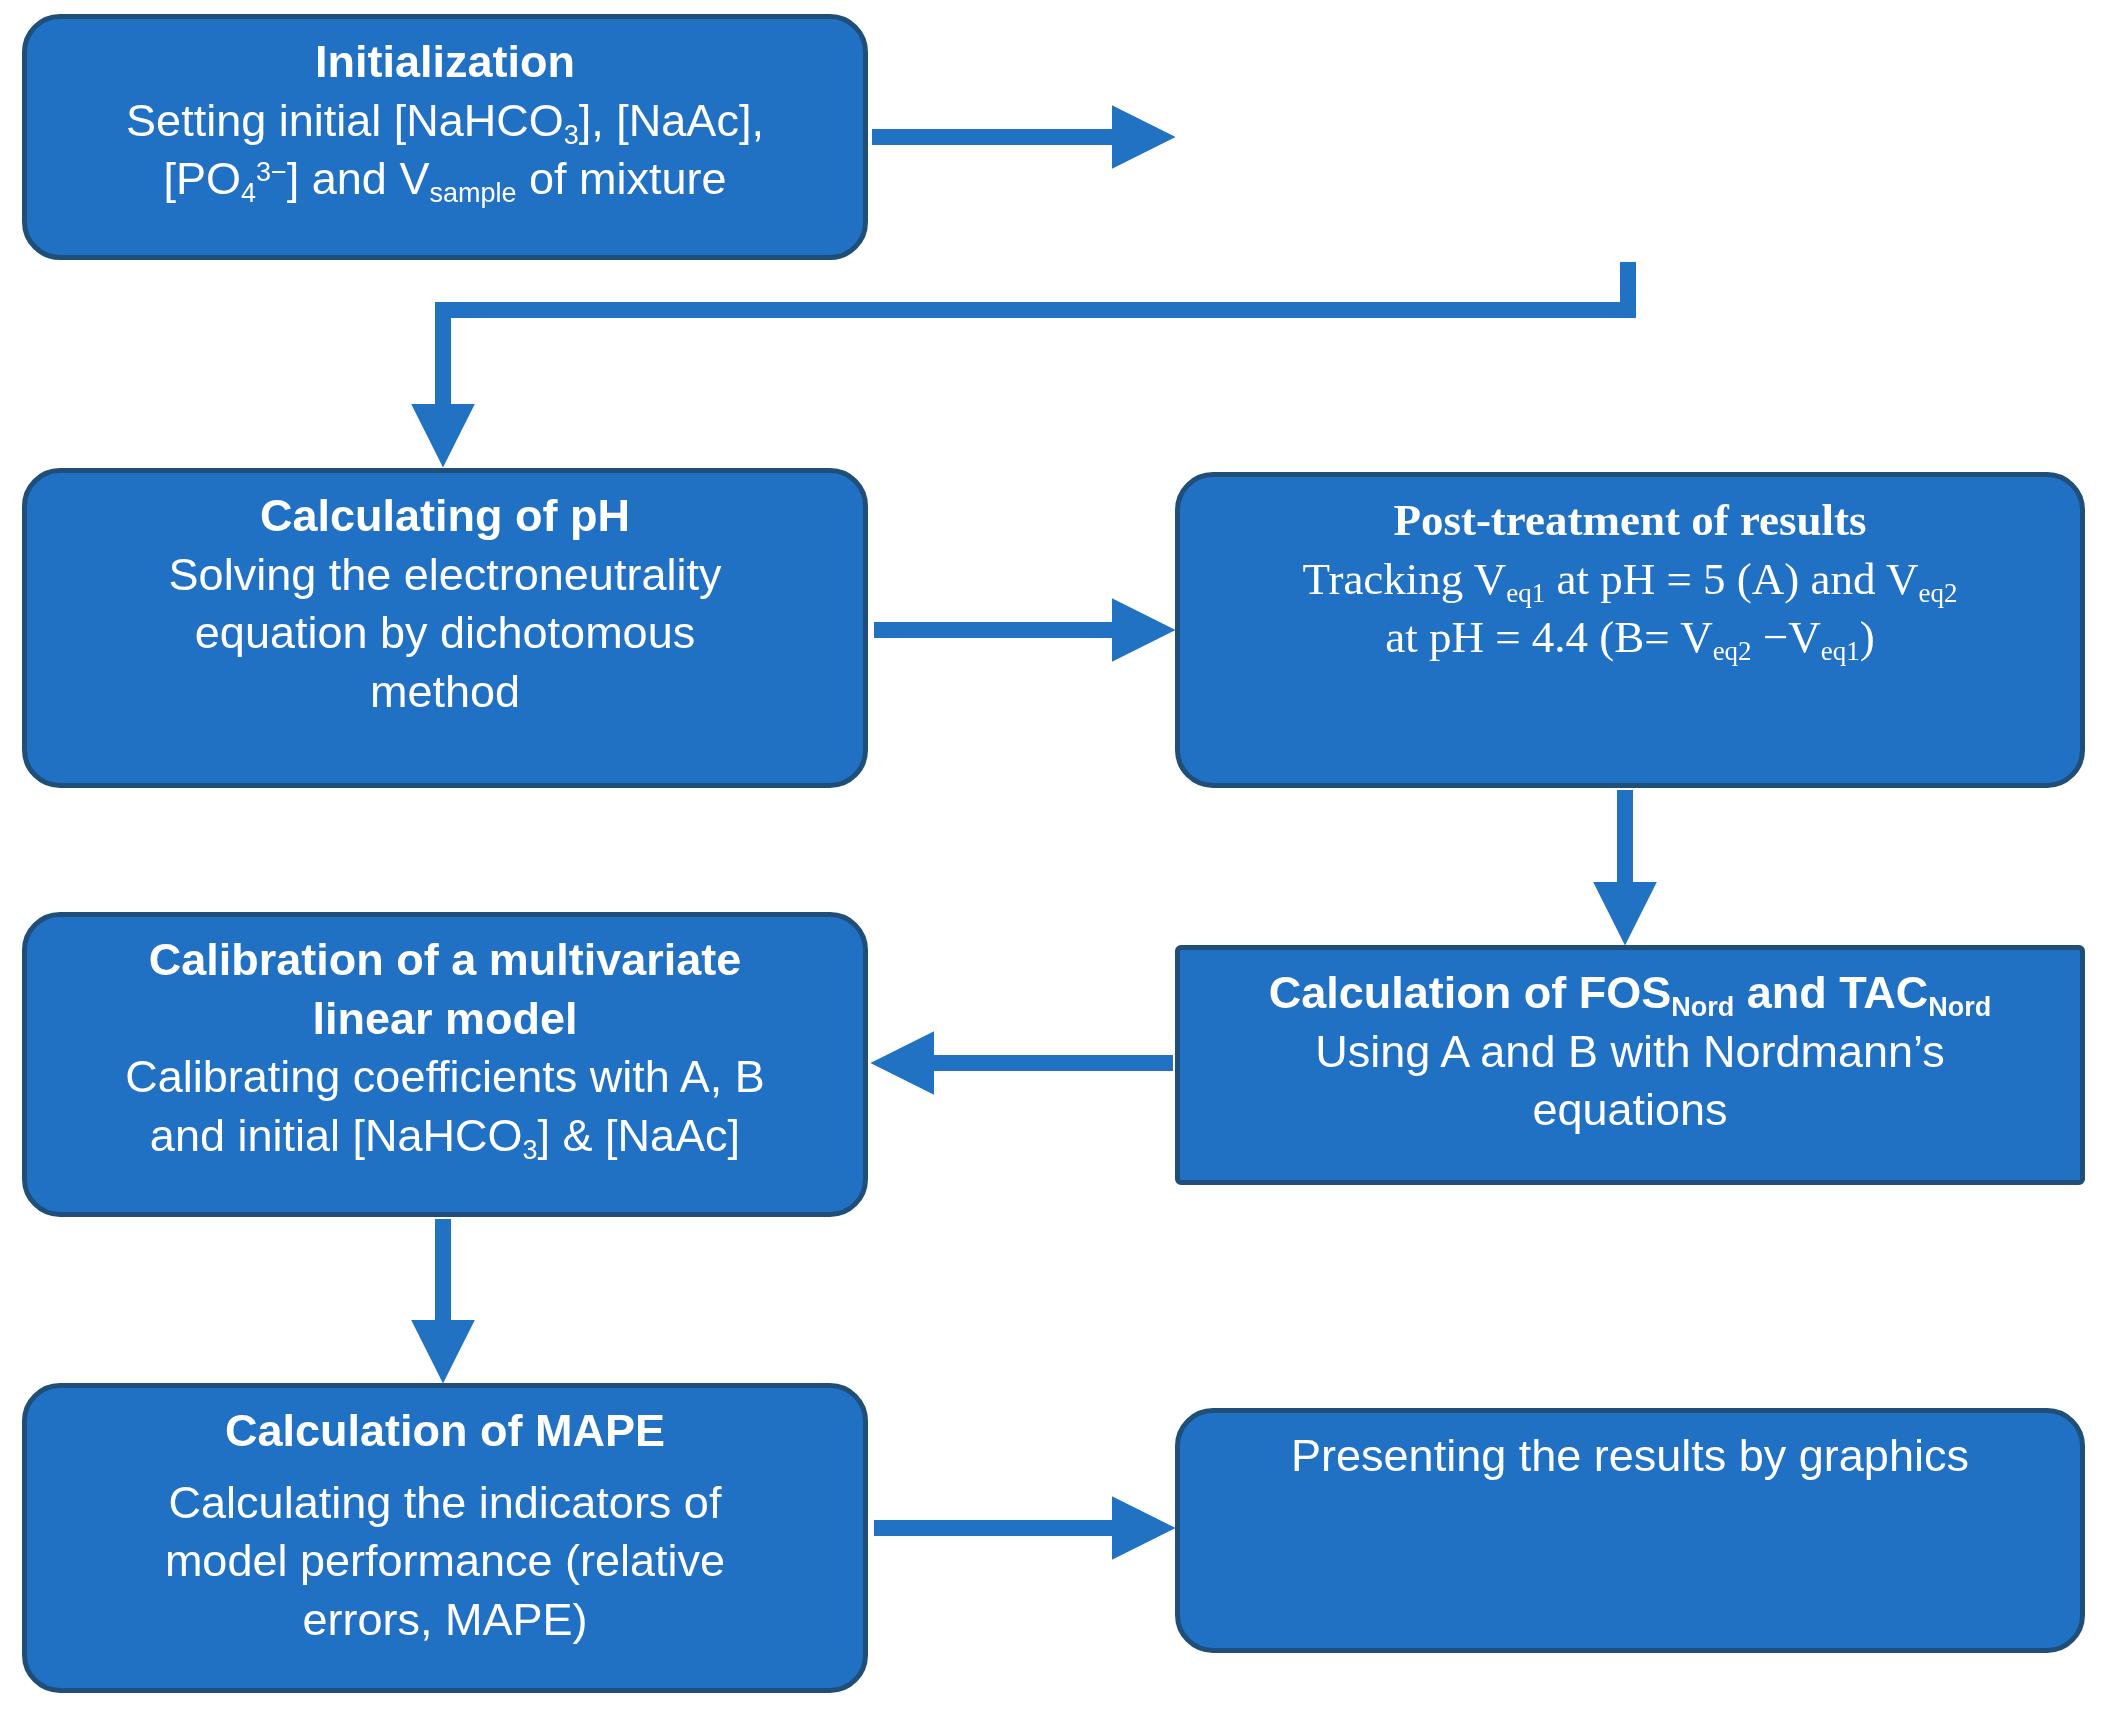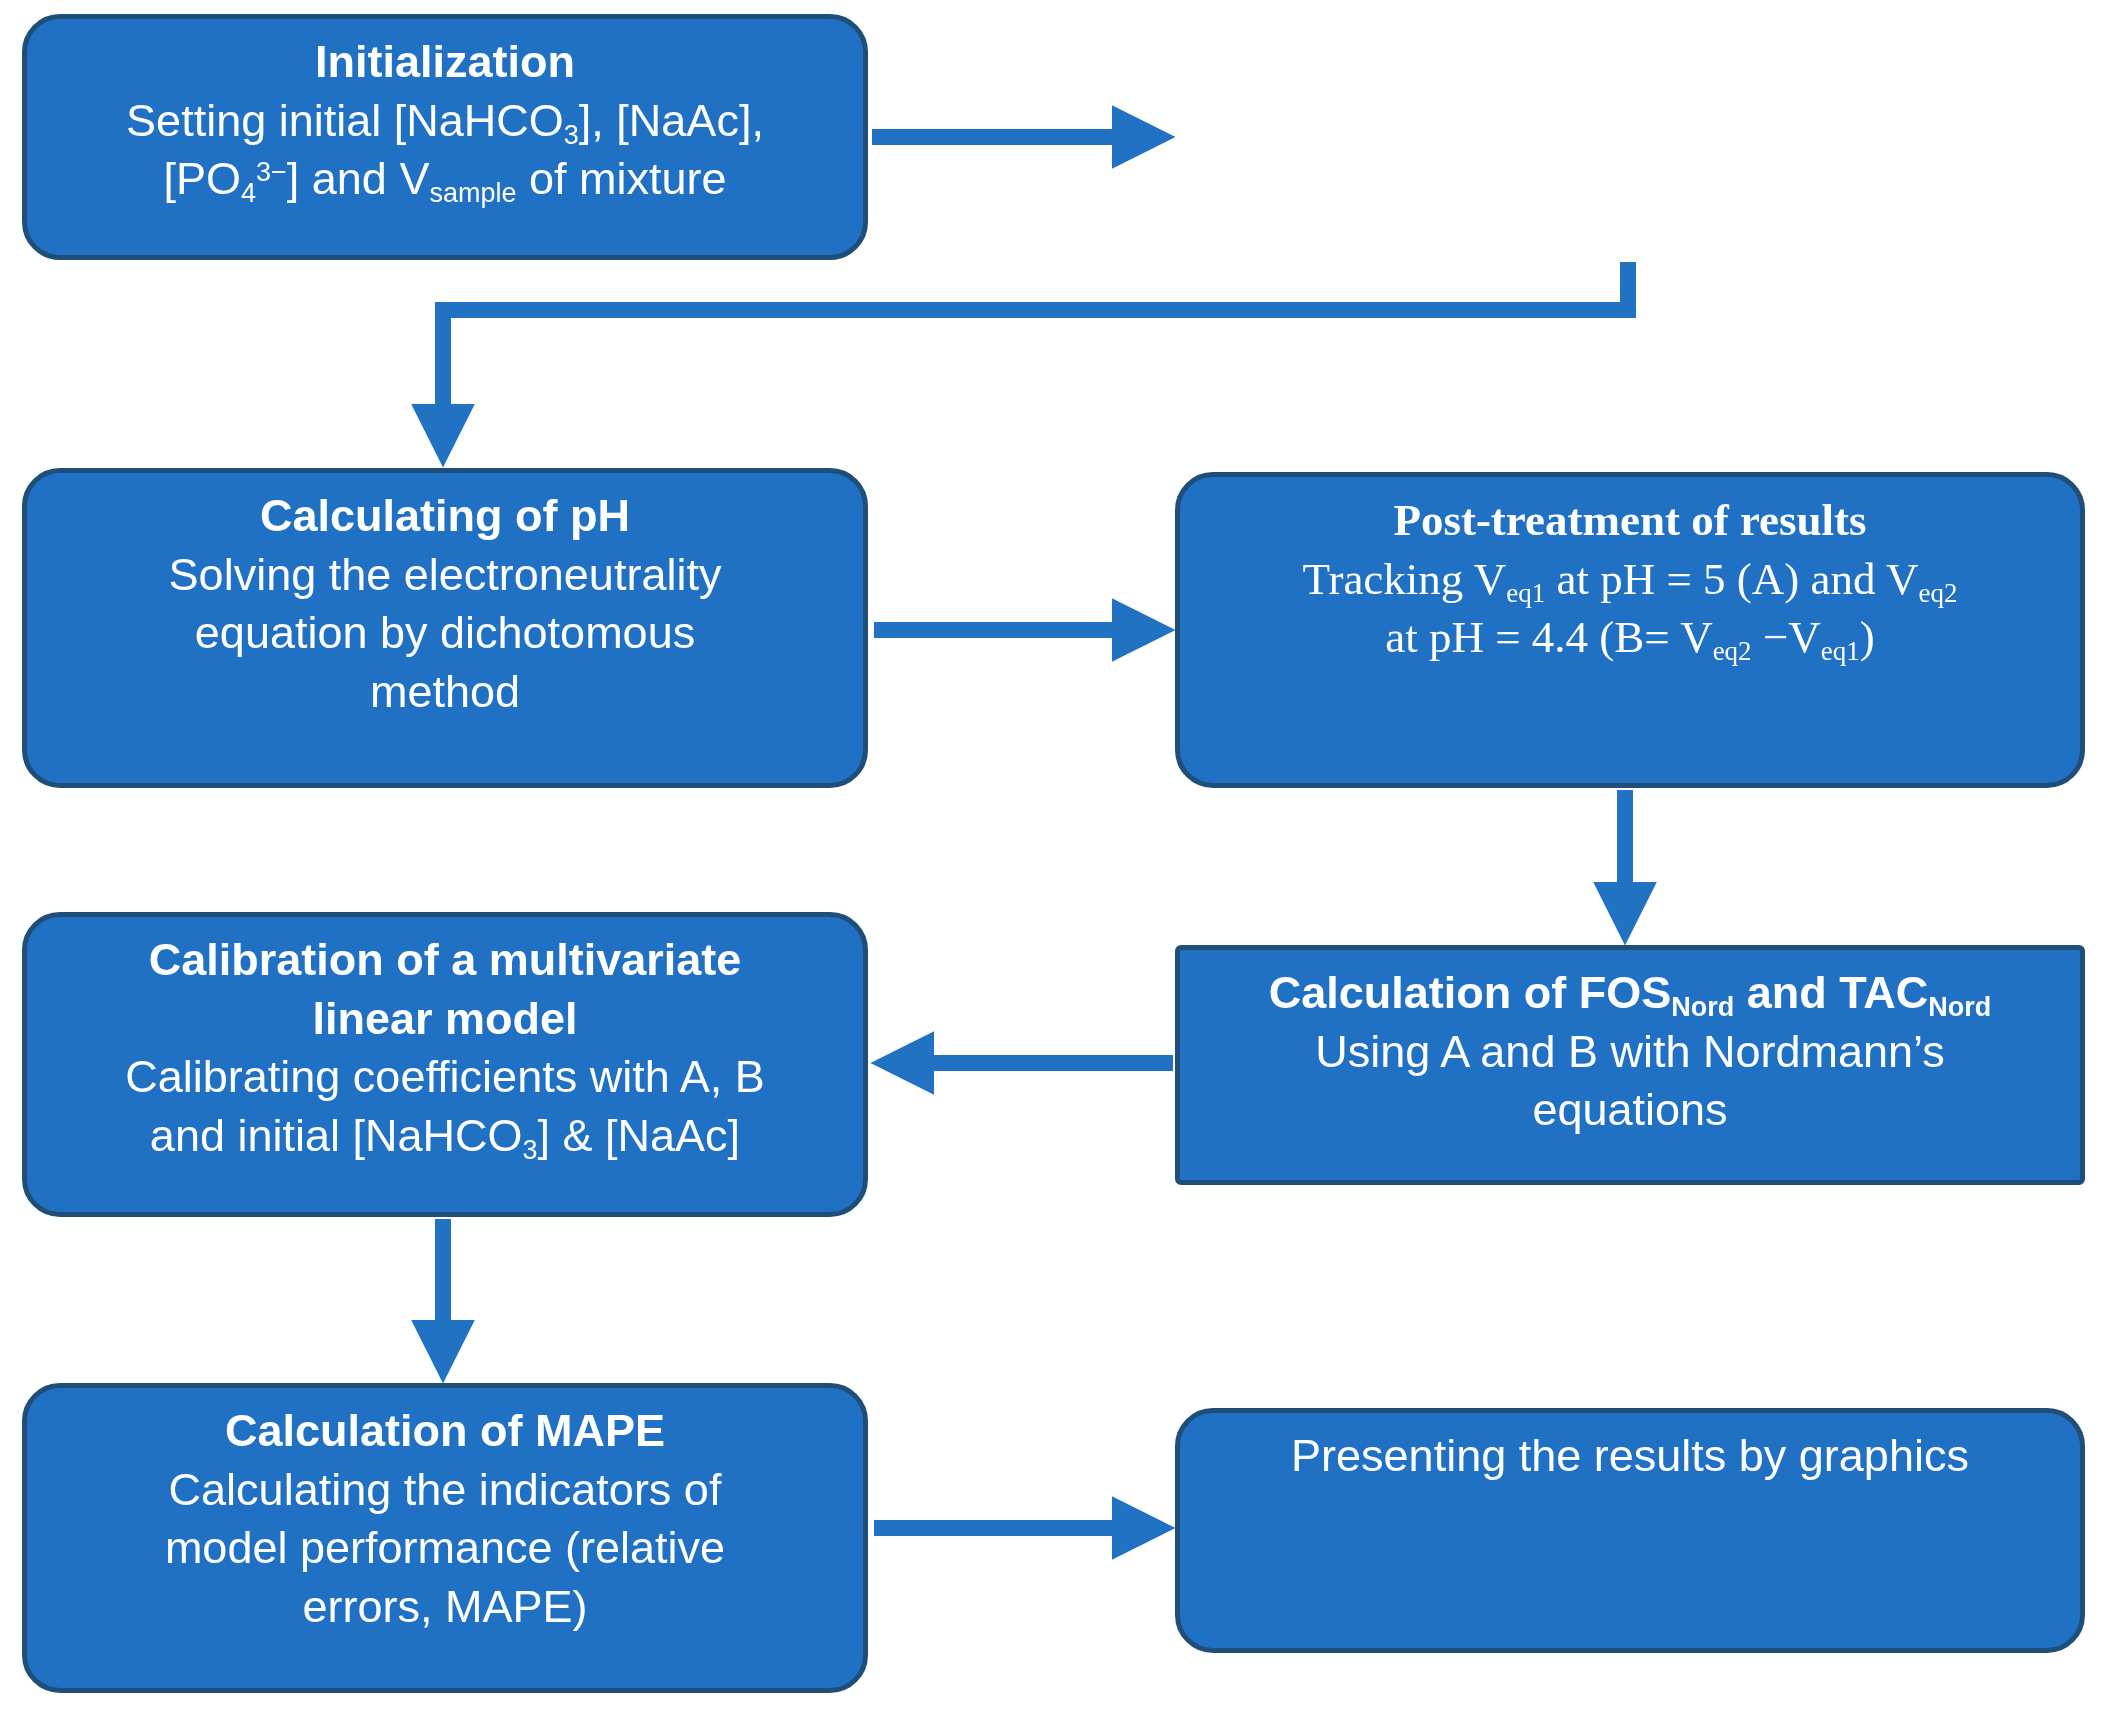--- a/index.html
+++ b/index.html
@@ -35,21 +35,21 @@
   .flow-box .body{font-weight:400;}
   sub{font-size:60%;vertical-align:-0.28em;line-height:0;}
   sup{font-size:60%;vertical-align:0.5em;line-height:0;}
   
   .pos-box1{left:22px;top:14px;width:846px;height:246px;}
   .pos-box2{left:1175px;top:14px;width:910px;height:246px;}
   .pos-box3{left:22px;top:468px;width:846px;height:320px;}
   .pos-box4{left:1175px;top:472px;width:910px;height:316px;font-family:Liberation Serif, serif;}
   .pos-box5{left:22px;top:912px;width:846px;height:305px;}
   .pos-box6{left:1175px;top:945px;width:910px;height:240px;border-radius:6px;}
-  .pos-box7{left:22px;top:1383px;width:846px;height:310px;}
+  .pos-box7{left:22px;top:1383px;width:846px;height:310px;gap:13px;}
   .pos-box8{left:1175px;top:1408px;width:910px;height:245px;}
 </style>
 </head>
 <body>
 
 <div class="canvas">
 
   <svg class="arrow-layer" width="2102" height="1713" viewBox="0 0 2102 1713">
     <defs>
       <marker id="ah" viewBox="0 0 4 4" refX="0.4" refY="2" markerWidth="4" markerHeight="4" orient="auto" markerUnits="strokeWidth">

